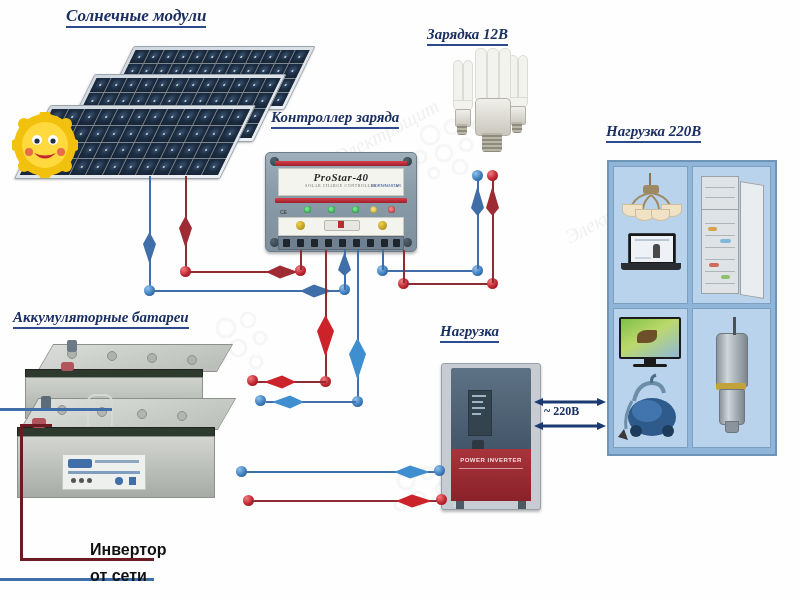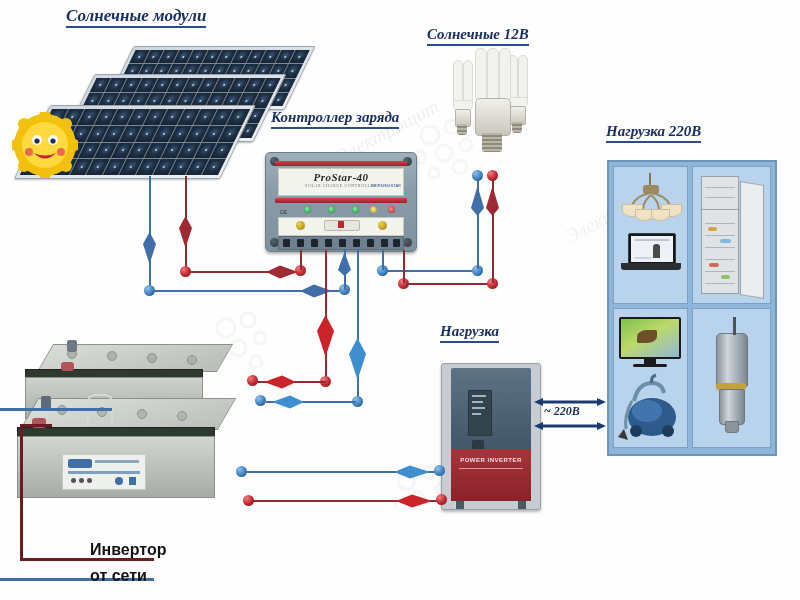--- a/index.html
+++ b/index.html
@@ -106,21 +106,21 @@
   .wv{width:2px;}
   .red{background:#8e2b33;}
   .blue{background:#3f6ea8;}
   .dkred{background:#6d1b22;}
   .ball{position:absolute;width:11px;height:11px;border-radius:50%;}
   .ball.red{background:radial-gradient(circle at 33% 30%,#f07a80,#c0262f 55%,#7d1219);}
   .ball.blue{background:radial-gradient(circle at 33% 30%,#8fc0e8,#3f7fc0 55%,#1d4a79);}
 
   .labelbold{position:absolute;font-family:"Liberation Sans",sans-serif;
              font-weight:bold;color:#111;}
-  .v220{position:absolute;color:#1b2f63;font-weight:bold;font-style:italic;
+  .v220{position:absolute;color:#1b2f63;font-weight:bold;
         font-family:"Liberation Serif",serif;text-align:right;}
 </style>
 </head>
 <body>
 
 <div id="stage">
 
   <div class="wm" style="left:330px;top:120px;">Электрощит</div>
   <div class="wm" style="left:80px;top:400px;">Электрощит</div>
   <div class="wm" style="left:560px;top:200px;">Электрощит</div>
@@ -151,22 +151,23 @@
       <circle cx="26" cy="26" r="8"></circle>
         <circle cx="48" cy="18" r="6"></circle>
         <circle cx="38" cy="44" r="7"></circle>
       <circle cx="62" cy="34" r="6"></circle>
         <circle cx="20" cy="50" r="5"></circle>
     </g>
   </svg>
 
   <div class="caption" style="left:66px;top:7px;font-size:17px;">Солнечные модули</div>
   <div class="caption" style="left:271px;top:110px;font-size:15px;">Контроллер заряда</div>
-  <div class="caption" style="left:427px;top:27px;font-size:15px;">Солнечные  12В</div>
+  <div class="caption" style="left:427px;top:27px;font-size:15px;">Зарядка  12В</div>
   <div class="caption" style="left:606px;top:124px;font-size:15px;">Нагрузка  220В</div>
+  <div class="caption" style="left:13px;top:310px;font-size:15px;">Аккумуляторные батареи</div>
   <div class="caption" style="left:440px;top:324px;font-size:15px;">Нагрузка</div>
 
   <div class="panel" style="left:118px;top:46px;width:180px;height:62px;">
     <div class="cells" style="grid-template-columns:repeat(12,1fr);grid-template-rows:repeat(4,1fr);">
       <div class="cell"></div>
         <div class="cell"></div>
         <div class="cell"></div>
         <div class="cell"></div>
         <div class="cell"></div>
         <div class="cell"></div>

